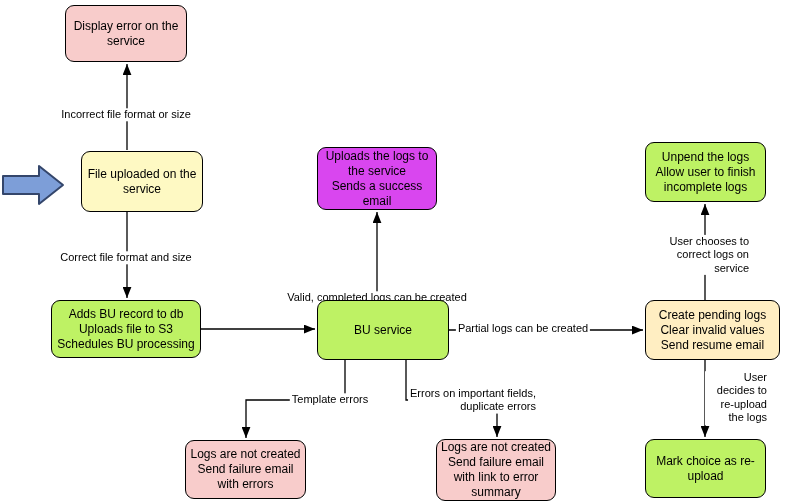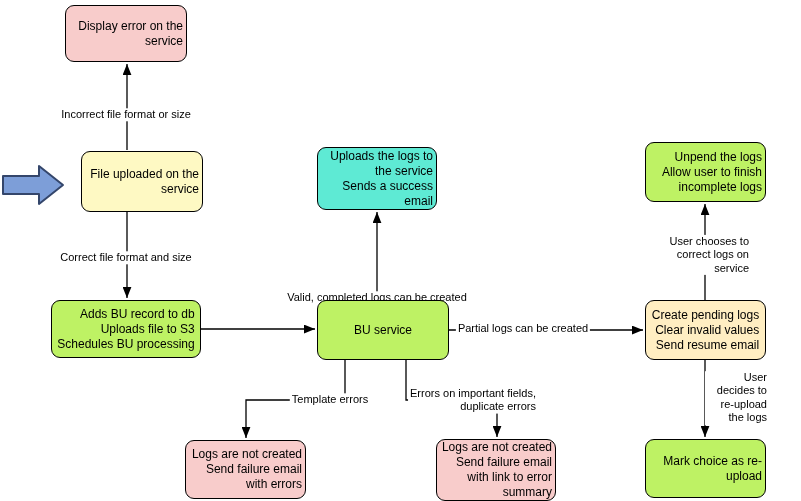--- a/index.html
+++ b/index.html
@@ -5,26 +5,26 @@
   html,body{margin:0;padding:0;background:#fff;}
   #canvas{
     position:relative;width:801px;height:501px;background:#ffffff;
     overflow:hidden;font-family:"Liberation Sans",sans-serif;
   }
   #edges{position:absolute;left:0;top:0;width:801px;height:501px;}
   .node{
     position:absolute;box-sizing:border-box;
     border:1.5px solid #000;border-radius:9px;
     display:flex;align-items:center;justify-content:center;
-    text-align:right;font-size:12px;line-height:1.25;color:#000;
+    text-align:center;font-size:12px;line-height:1.25;color:#000;
     white-space:pre-line;padding:2px 3px;
   }
   .fill-pink{background:#f8cccb;}
   .fill-blue{background:#fef9c3;margin-left:16px;}
-  .fill-green{background:#5eead4;}
+  .fill-green{background:#d946ef;}
   .fill-yellow{background:#ffeec2;}
   .fill-white{background:#bef264;}
   .elabel{
     position:absolute;transform:translate(-50%,-50%);
     background:#ffffff;color:#000;font-size:11px;line-height:1.22;
     white-space:pre-line;text-align:right;padding:0 2px;
   }
 </style>
 </head>
 <body>
@@ -64,21 +64,21 @@
   <div class="node fill-pink" style="left:65px;top:5px;width:122px;height:57px;">Display error on the service</div>
   <div class="node fill-blue" style="left:65px;top:151px;width:122px;height:61px;">File uploaded on the service</div>
   <div class="node fill-white" style="left:51px;top:300px;width:150px;height:58px;">Adds BU record to db
 Uploads file to S3
 Schedules BU processing</div>
   <div class="node fill-white" style="left:317px;top:300px;width:132px;height:60px;">BU service</div>
   <div class="node fill-green" style="left:317px;top:147px;width:120px;height:63px;">Uploads the logs to the service
 Sends a success email</div>
   <div class="node fill-white" style="left:645px;top:142px;width:121px;height:60px;">Unpend the logs
 Allow user to finish incomplete logs</div>
-  <div class="node fill-yellow" style="left:645px;top:300px;width:121px;height:60px;">Create pending logs
+  <div class="node fill-yellow" style="left:645px;top:300px;width:135px;height:60px;">Create pending logs
 Clear invalid values
 Send resume email</div>
   <div class="node fill-white" style="left:645px;top:439px;width:121px;height:59px;">Mark choice as re-upload</div>
   <div class="node fill-pink" style="left:185px;top:440px;width:121px;height:59px;">Logs are not created
 Send failure email with errors</div>
   <div class="node fill-pink" style="left:436px;top:439px;width:120px;height:62px;">Logs are not created
 Send failure email with link to error summary</div>
 
 </div>
 

